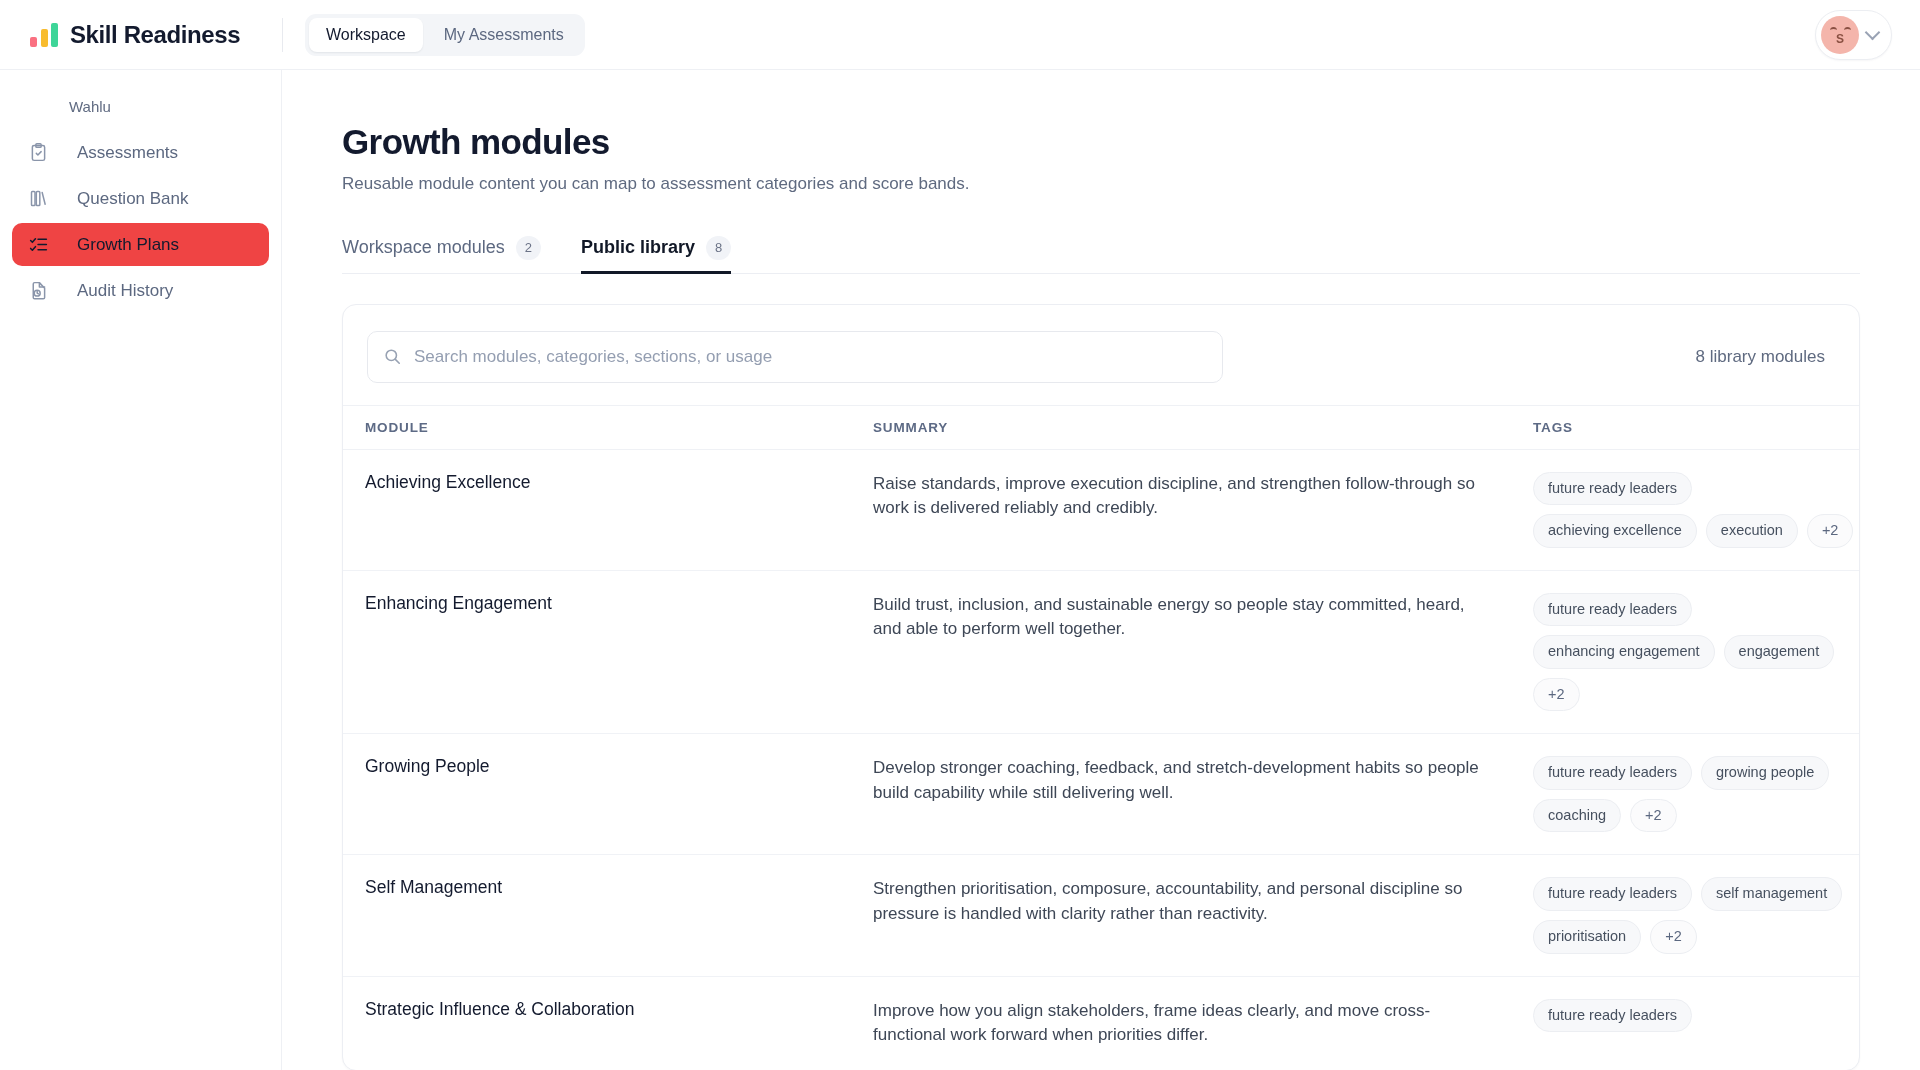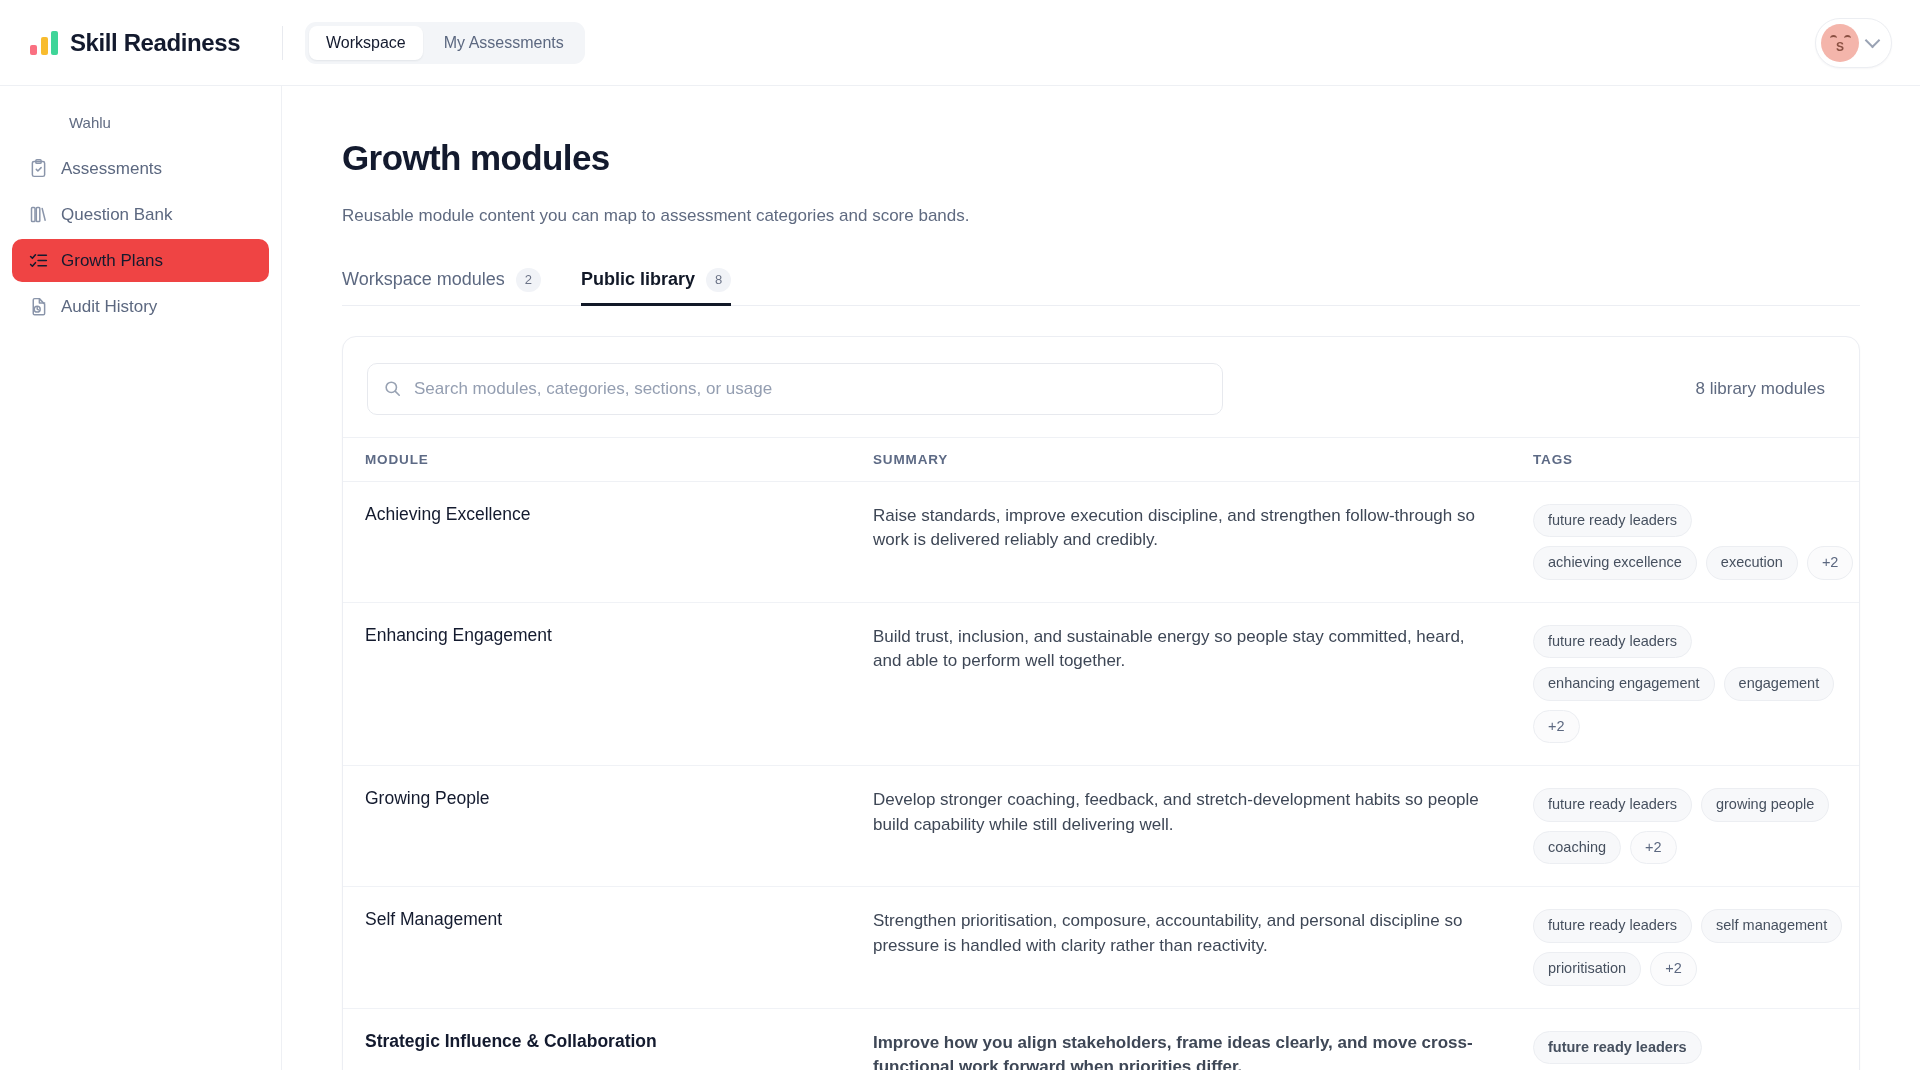--- a/index.html
+++ b/index.html
@@ -7,21 +7,21 @@
     width: 1920px;
     height: 1070px;
     overflow: hidden;
     background: #ffffff;
     font-family: "Liberation Sans", sans-serif;
     -webkit-font-smoothing: antialiased;
   }
 
   
   .topbar {
-    height: 86px;
+    height: 70px;
     display: flex;
     align-items: center;
     border-bottom: 1px solid #eef0f4;
     background: #ffffff;
     position: relative;
   }
   .brand {
     display: flex;
     align-items: center;
     gap: 12px;
@@ -141,21 +141,21 @@
   .workspace-label {
     font-size: 15px;
     color: #606b82;
     padding: 8px 0 16px 30px;
     margin-left: 39px;
   }
   .nav-list { padding: 0 12px; }
   .nav-item {
     display: flex;
     align-items: center;
-    gap: 12px;
+    gap: 28px;
     padding: 11px 16px;
     border-radius: 10px;
     margin-bottom: 3px;
     cursor: pointer;
   }
   .nav-item.active { background: #ef4444; }
   .nav-label {
     font-size: 17px;
     color: #5c6880;
     white-space: nowrap;
@@ -174,21 +174,21 @@
   .main-inner { padding: 52px 60px 0 60px; }
   .page-title {
     font-size: 35px;
     font-weight: 700;
     color: #131a2e;
     letter-spacing: -0.6px;
   }
   .page-sub {
     font-size: 17px;
     color: #5f6a80;
-    margin-top: 28px;
+    margin-top: 12px;
   }
 
   
   .tabs {
     display: flex;
     align-items: flex-end;
     gap: 0;
     margin-top: 42px;
     border-bottom: 1px solid #eceef3;
   }
@@ -280,21 +280,21 @@
     background: #fff;
   }
   .col-module { width: 530px; padding-left: 22px !important; }
   .col-summary { width: 660px; }
   .col-tags { width: auto; }
   table.modules tbody td {
     padding: 22px 0 22px 0;
     border-bottom: 1px solid #f0f2f6;
     vertical-align: top;
   }
-  tbody tr:last-child td { border-bottom: none; font-weight: bold; }
+  tbody tr:last-child td { border-bottom: none; }
   .cell-module {
     padding-left: 22px !important;
     font-size: 17.5px;
     color: #131a2e;
   }
   .cell-summary {
     font-size: 17px;
     color: #3e4756;
     line-height: 1.44;
     padding-right: 48px !important;

